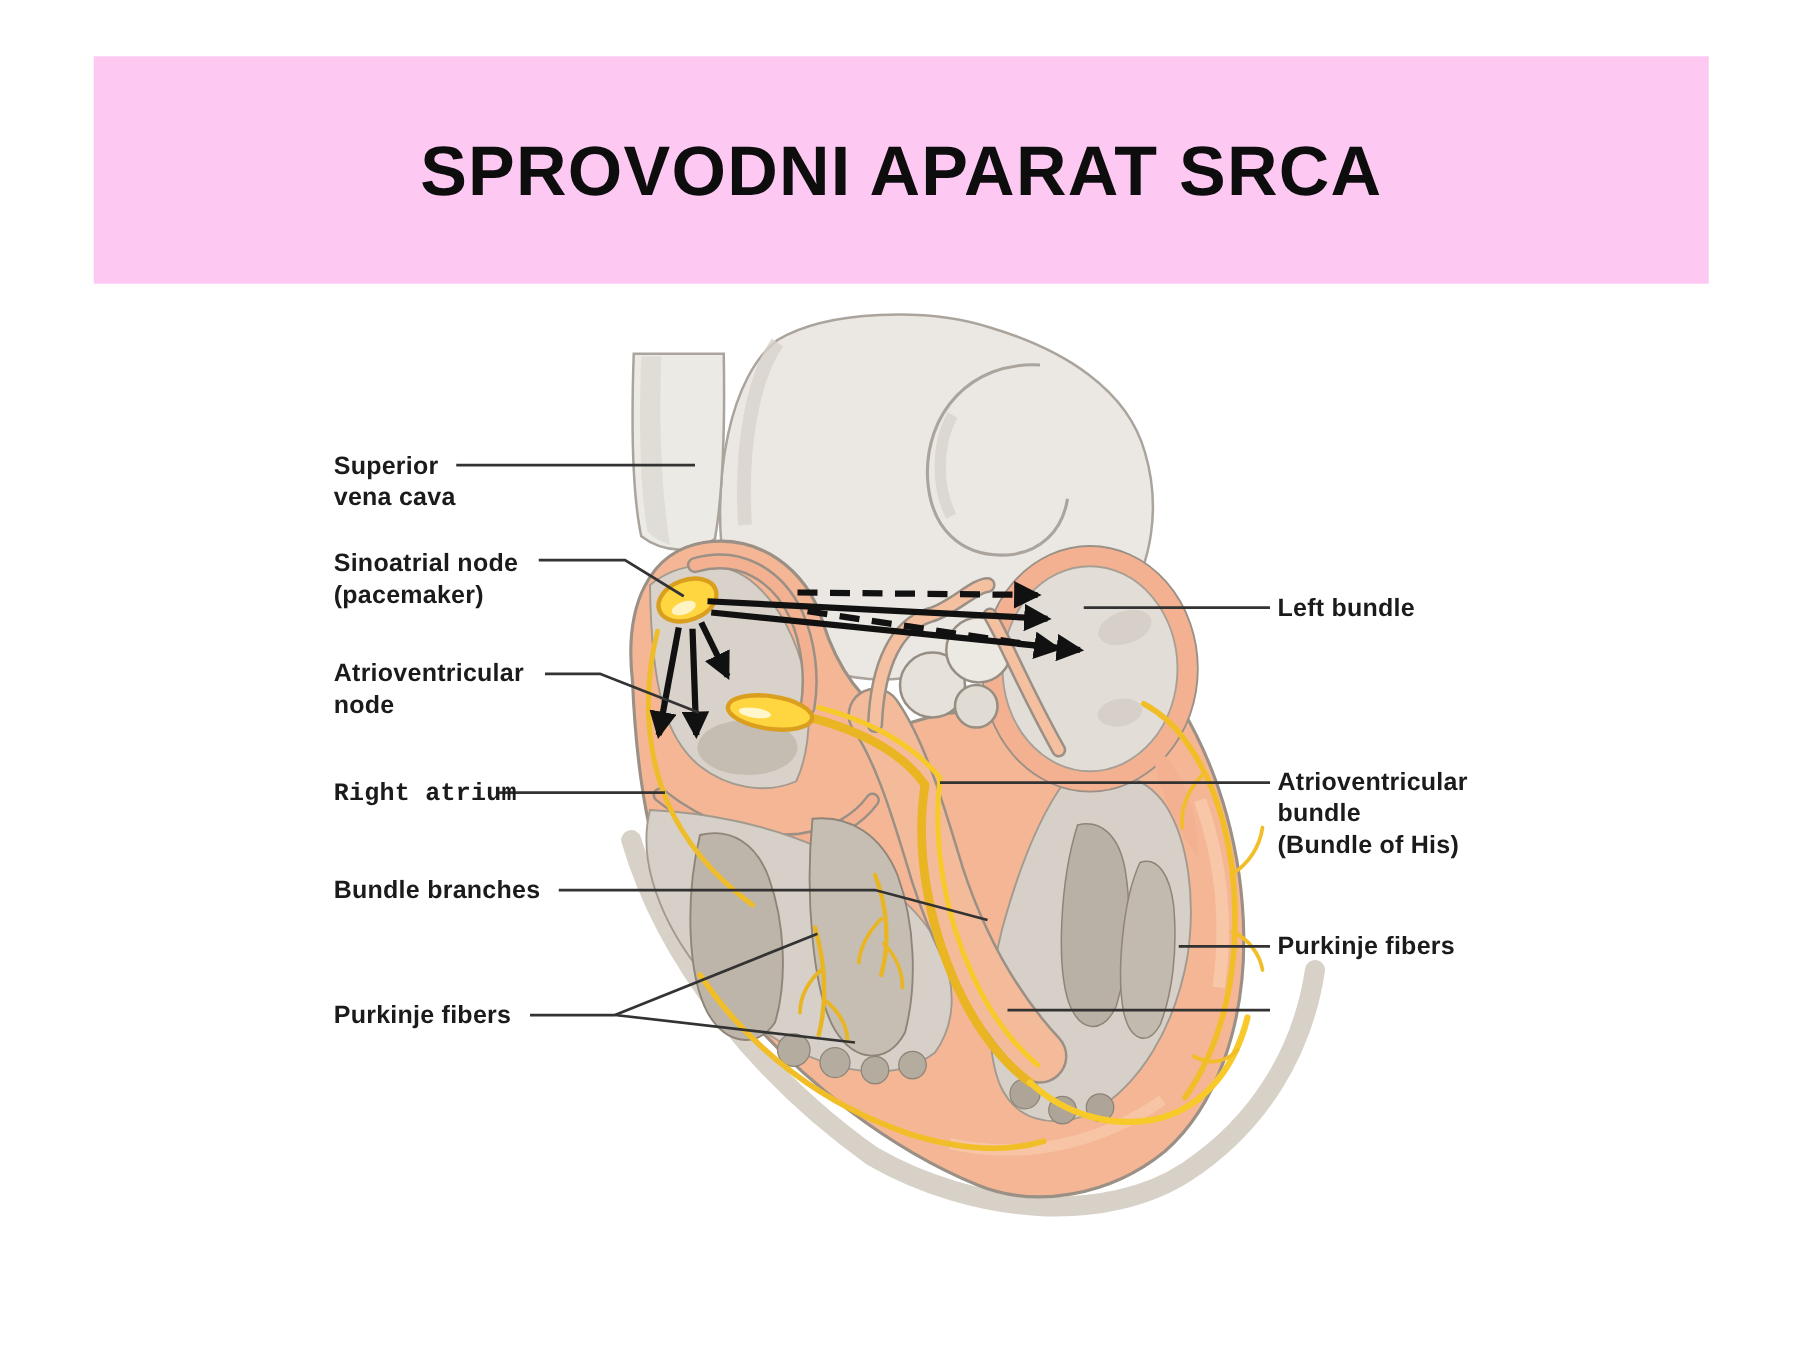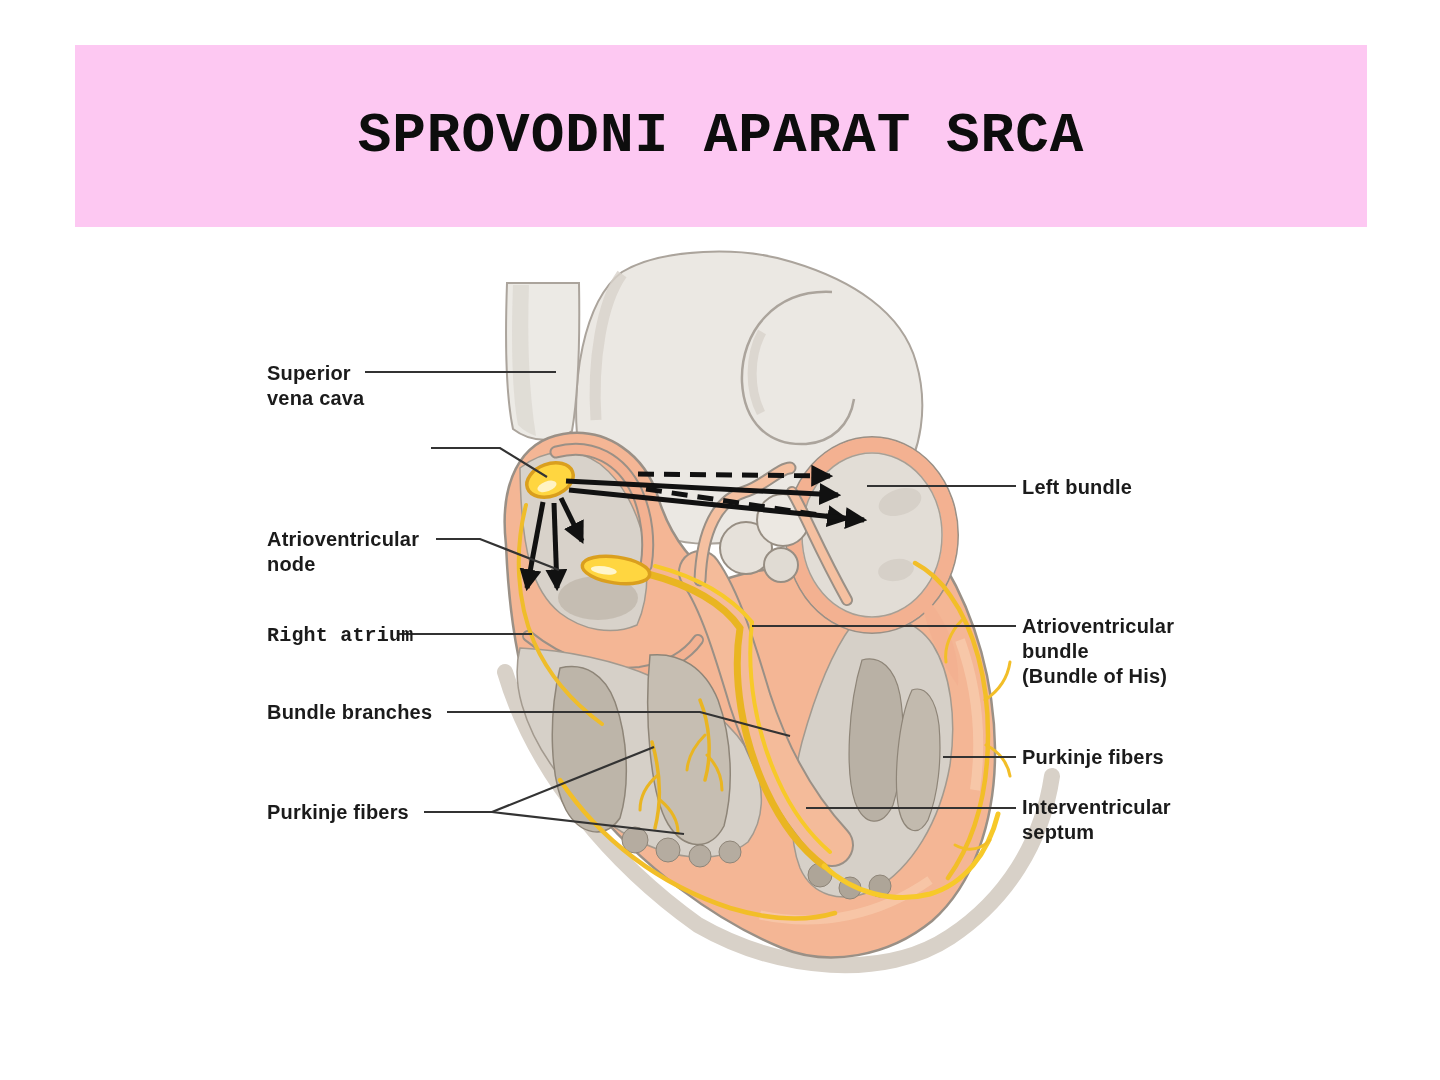--- a/index.html
+++ b/index.html
@@ -5,21 +5,21 @@
   html,body{margin:0;padding:0;}
   body{
     width:1440px;height:1080px;position:relative;overflow:hidden;
     background:#ffffff;font-family:"Liberation Sans",sans-serif;
   }
   .banner{
     position:absolute;left:75px;top:45px;width:1292px;height:182px;
     background:#fdc8f2;display:flex;align-items:center;justify-content:center;
   }
   .banner h1{
-    margin:16px;font-family:Liberation Mono, monospace;font-weight:bold;
+    margin:16px;font-family:Liberation Sans, sans-serif;font-weight:bold;
     font-size:56px;letter-spacing:1px;color:#0d0d0d;white-space:nowrap;
   }
   .diagram{position:absolute;left:0;top:0;width:1440px;height:1080px;}
   svg{position:absolute;left:0;top:0;}
   .lbl{
     position:absolute;font-size:20px;font-weight:bold;color:#1b1b1b;
     line-height:25px;white-space:pre-line;letter-spacing:0.2px;
   }
   
   .lbl-svc{left:267px;top:361px;}
@@ -228,26 +228,26 @@
       <path d="M492,812 L684,834"></path>
       <path d="M867,486 L1016,486"></path>
       <path d="M752,626 L1016,626"></path>
       <path d="M943,757 L1016,757"></path>
       <path d="M806,808 L1016,808"></path>
     </g>
   </svg>
 
   <div class="lbl lbl-svc">Superior
 vena cava</div>
+  <div class="lbl lbl-san">Sinoatrial node
+(pacemaker)</div>
   <div class="lbl lbl-avn">Atrioventricular
 node</div>
   <div class="lbl lbl-ra">Right atrium</div>
   <div class="lbl lbl-bb">Bundle branches</div>
   <div class="lbl lbl-pfl">Purkinje fibers</div>
 
   <div class="lbl lbl-la">Left bundle</div>
   <div class="lbl lbl-avb">Atrioventricular
 bundle
 (Bundle of His)</div>
   <div class="lbl lbl-pfr">Purkinje fibers</div>
-  <div class="lbl lbl-ivs">Interventricular
-septum</div>
 </div>
 
 </body></html>

